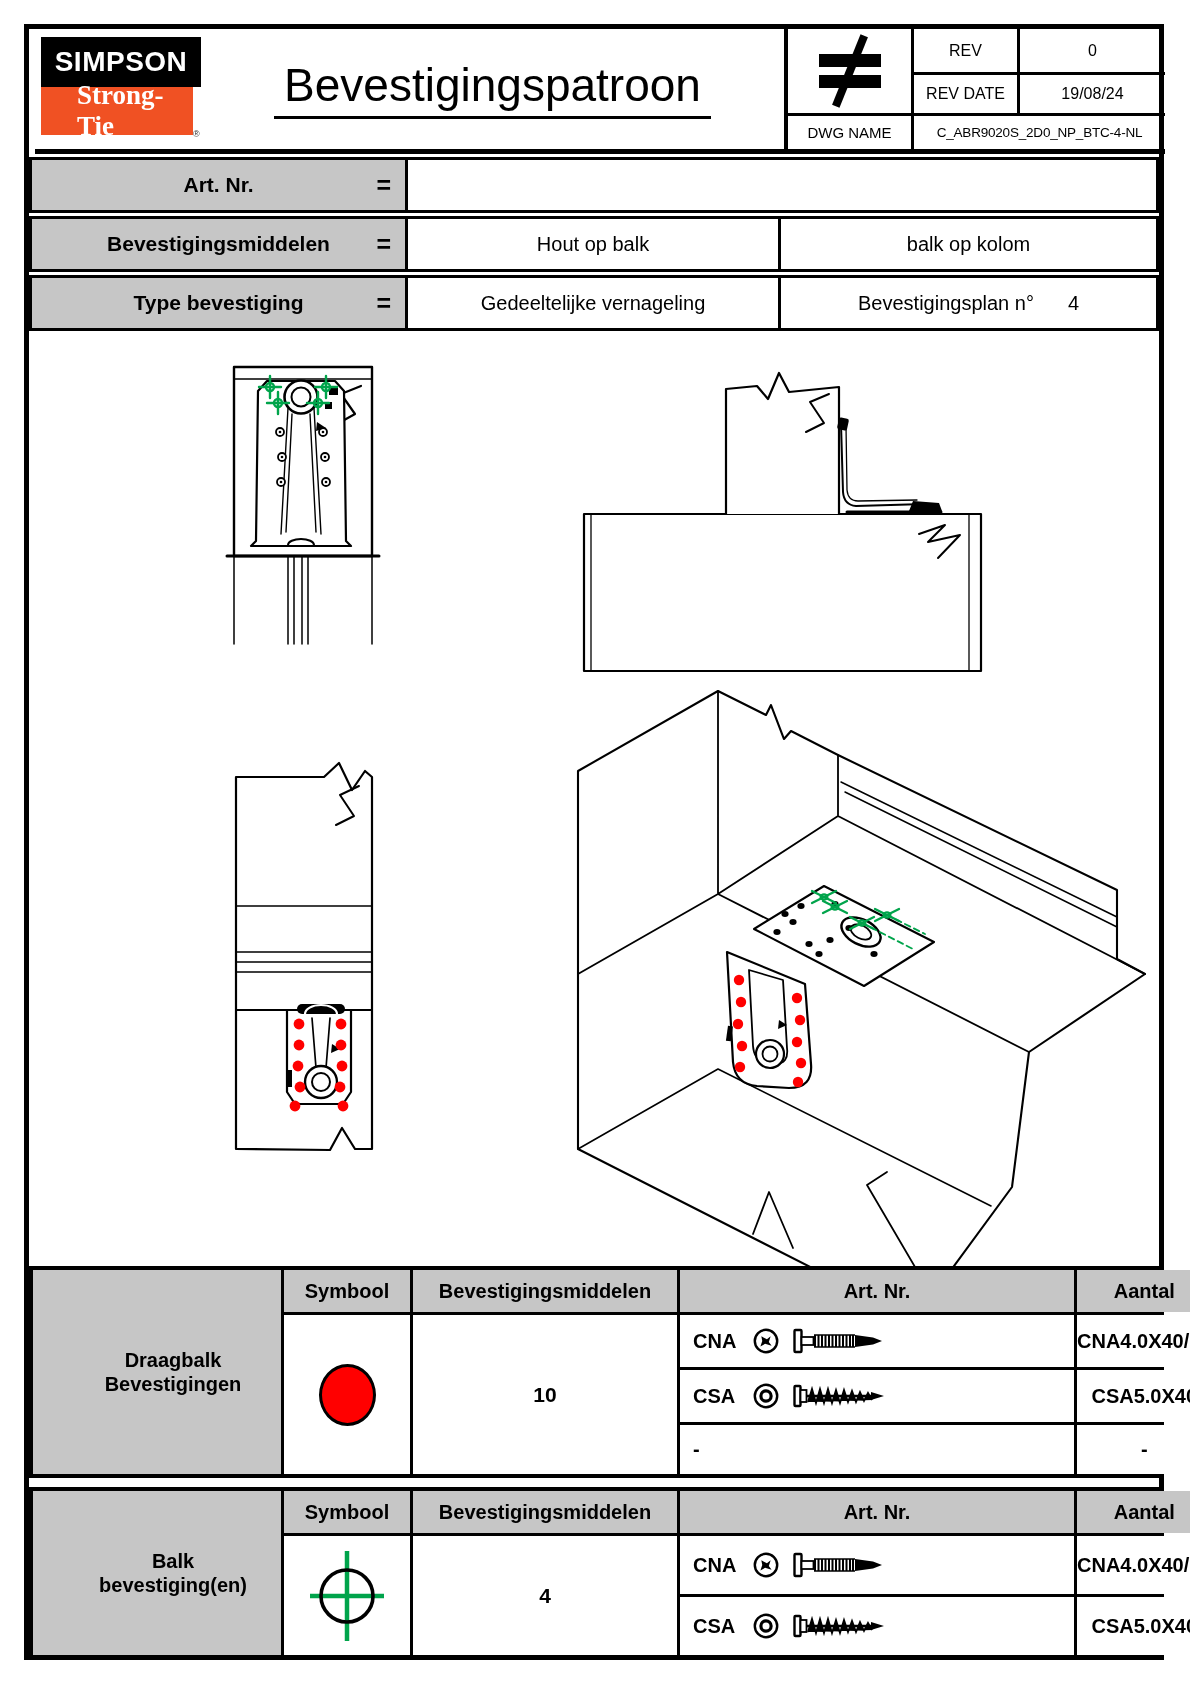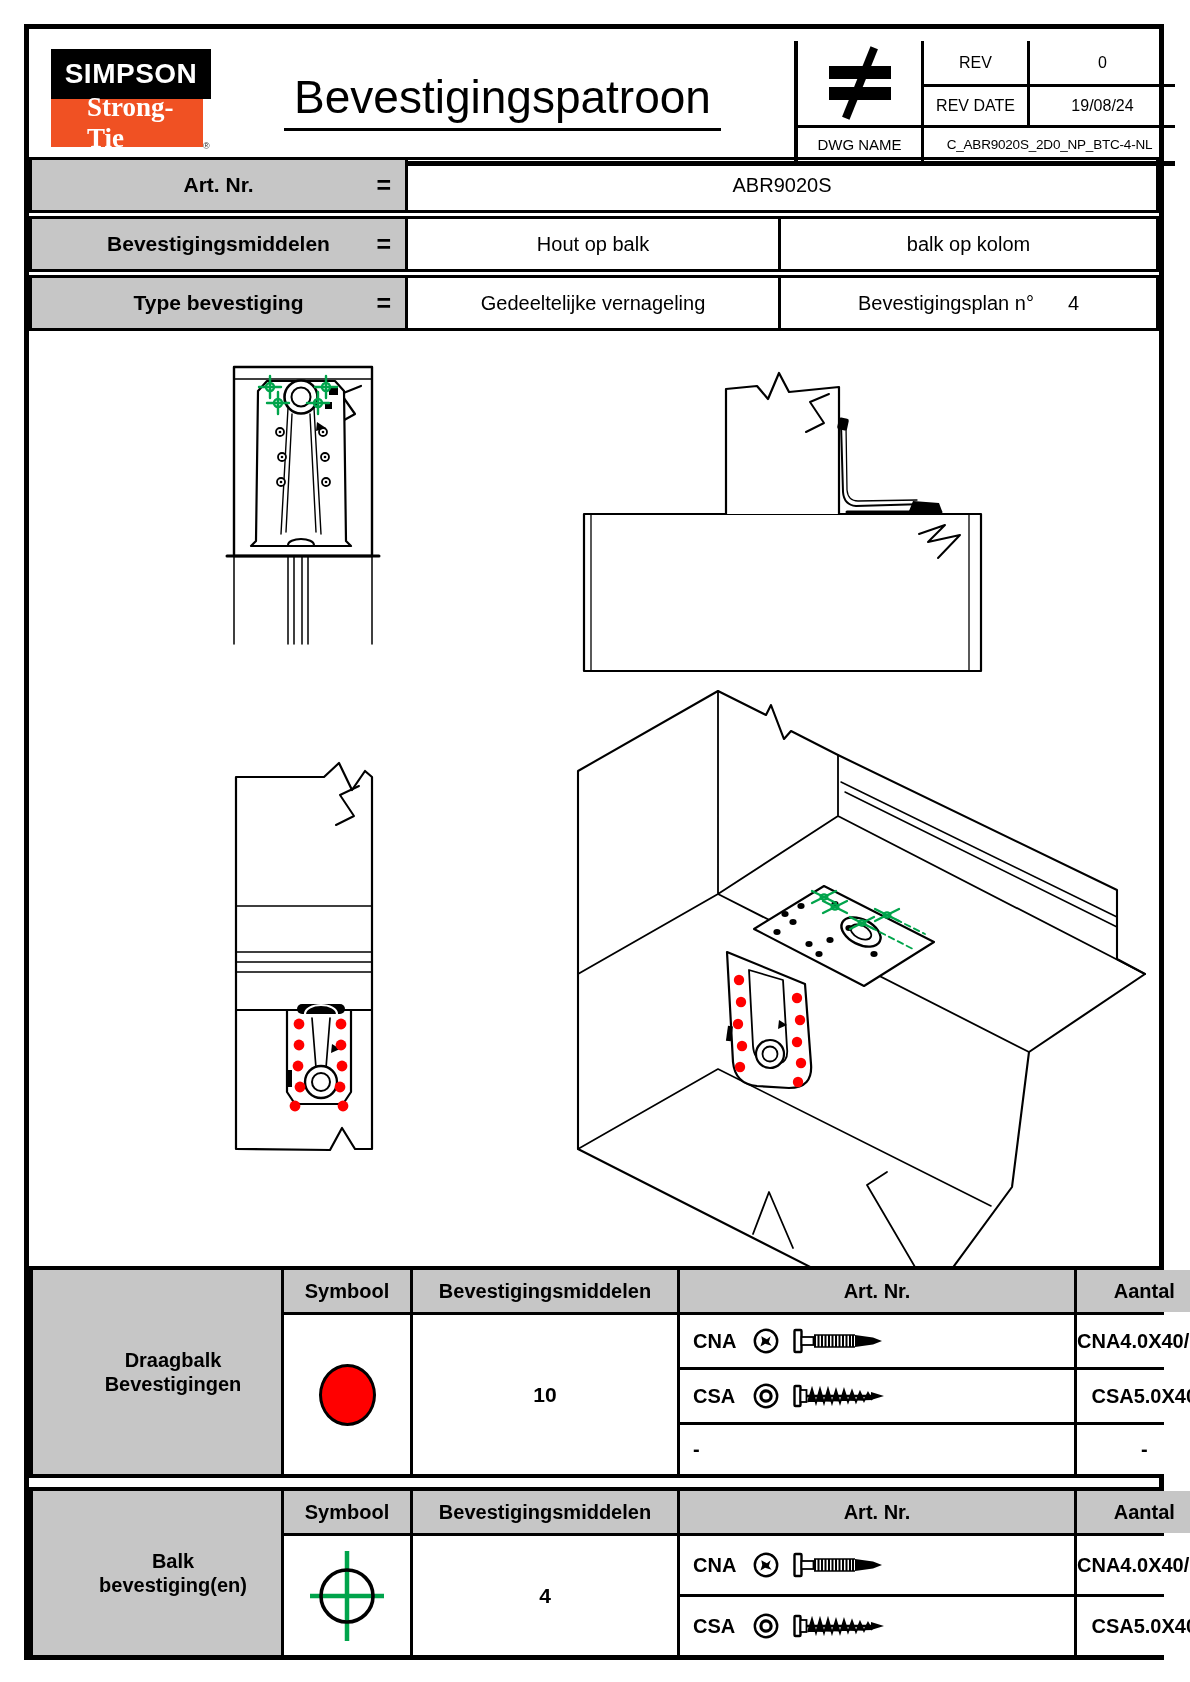--- a/index.html
+++ b/index.html
@@ -3,21 +3,21 @@
 <meta charset="utf-8">
 <style>
   * { box-sizing: border-box; margin: 0; padding: 0; }
   body { background: #fff; font-family: "Liberation Sans", sans-serif; color: #000; }
   .page { position: relative; width: 1190px; height: 1682px; background: #fff; overflow: hidden; }
   .frame { position: absolute; left: 24px; top: 24px; width: 1140px; height: 1636px; border: 5px solid #000; background: #fff; }
   .abs { position: absolute; }
   .cell { display: flex; align-items: center; justify-content: center; }
 
   
-  .hdr { position: absolute; left: 16px; top: 0; width: 1130px; height: 125px; border-bottom: 5px solid #000; margin-top: 12px; }
+  .hdr { position: absolute; left: 6px; top: 0; width: 1130px; height: 125px; border-bottom: 5px solid #000; }
   .logo { left: 6px; top: 8px; width: 160px; height: 100px; }
   .logo-top { position:absolute; left:0; top:0; width:160px; height:50px; background:#000; color:#fff;
               font-weight:bold; font-size:28px; letter-spacing:.5px; display:flex; align-items:center; justify-content:center; }
   .logo-bot { position:absolute; left:0; top:50px; width:152px; height:48px; color:#fff;
               font-family:"Liberation Serif", serif; font-weight:bold; font-size:27px;
               display:flex; align-items:center; justify-content:center; }
   .logo-reg { position:absolute; left:152px; top:92px; font-size:9px; color:#333; }
   .title-wrap { left: 170px; top: 0; width: 575px; height: 118px; display:flex; align-items:center; justify-content:center; }
   .title { font-size: 46px; font-weight: 400; border-bottom: 3px solid #000; padding: 0 10px 4px 10px; white-space: nowrap; }
   .vdiv { left: 749px; top: 0; width: 4px; height: 120px; background: #000; }
@@ -92,21 +92,20 @@
       <div class="abs cell hcell revd-v">19/08/24</div>
       <div class="abs cell hcell dwg-l">DWG NAME</div>
       <div class="abs cell hcell dwg-v">C_ABR9020S_2D0_NP_BTC-4-NL</div>
     </div>
 
     <div class="info-row ir1">
       <div class="info-label">
         <span>Art. Nr.</span>
         <span class="eq">=</span>
       </div>
-      <div class="info-val">ABR9020S</div>
     </div>
     <div class="info-row ir2">
       <div class="info-label">
         <span>Bevestigingsmiddelen</span>
         <span class="eq">=</span>
       </div>
       <div class="info-val split">Hout op balk</div>
       <div class="info-val">balk op kolom</div>
     </div>
     <div class="info-row ir3">

